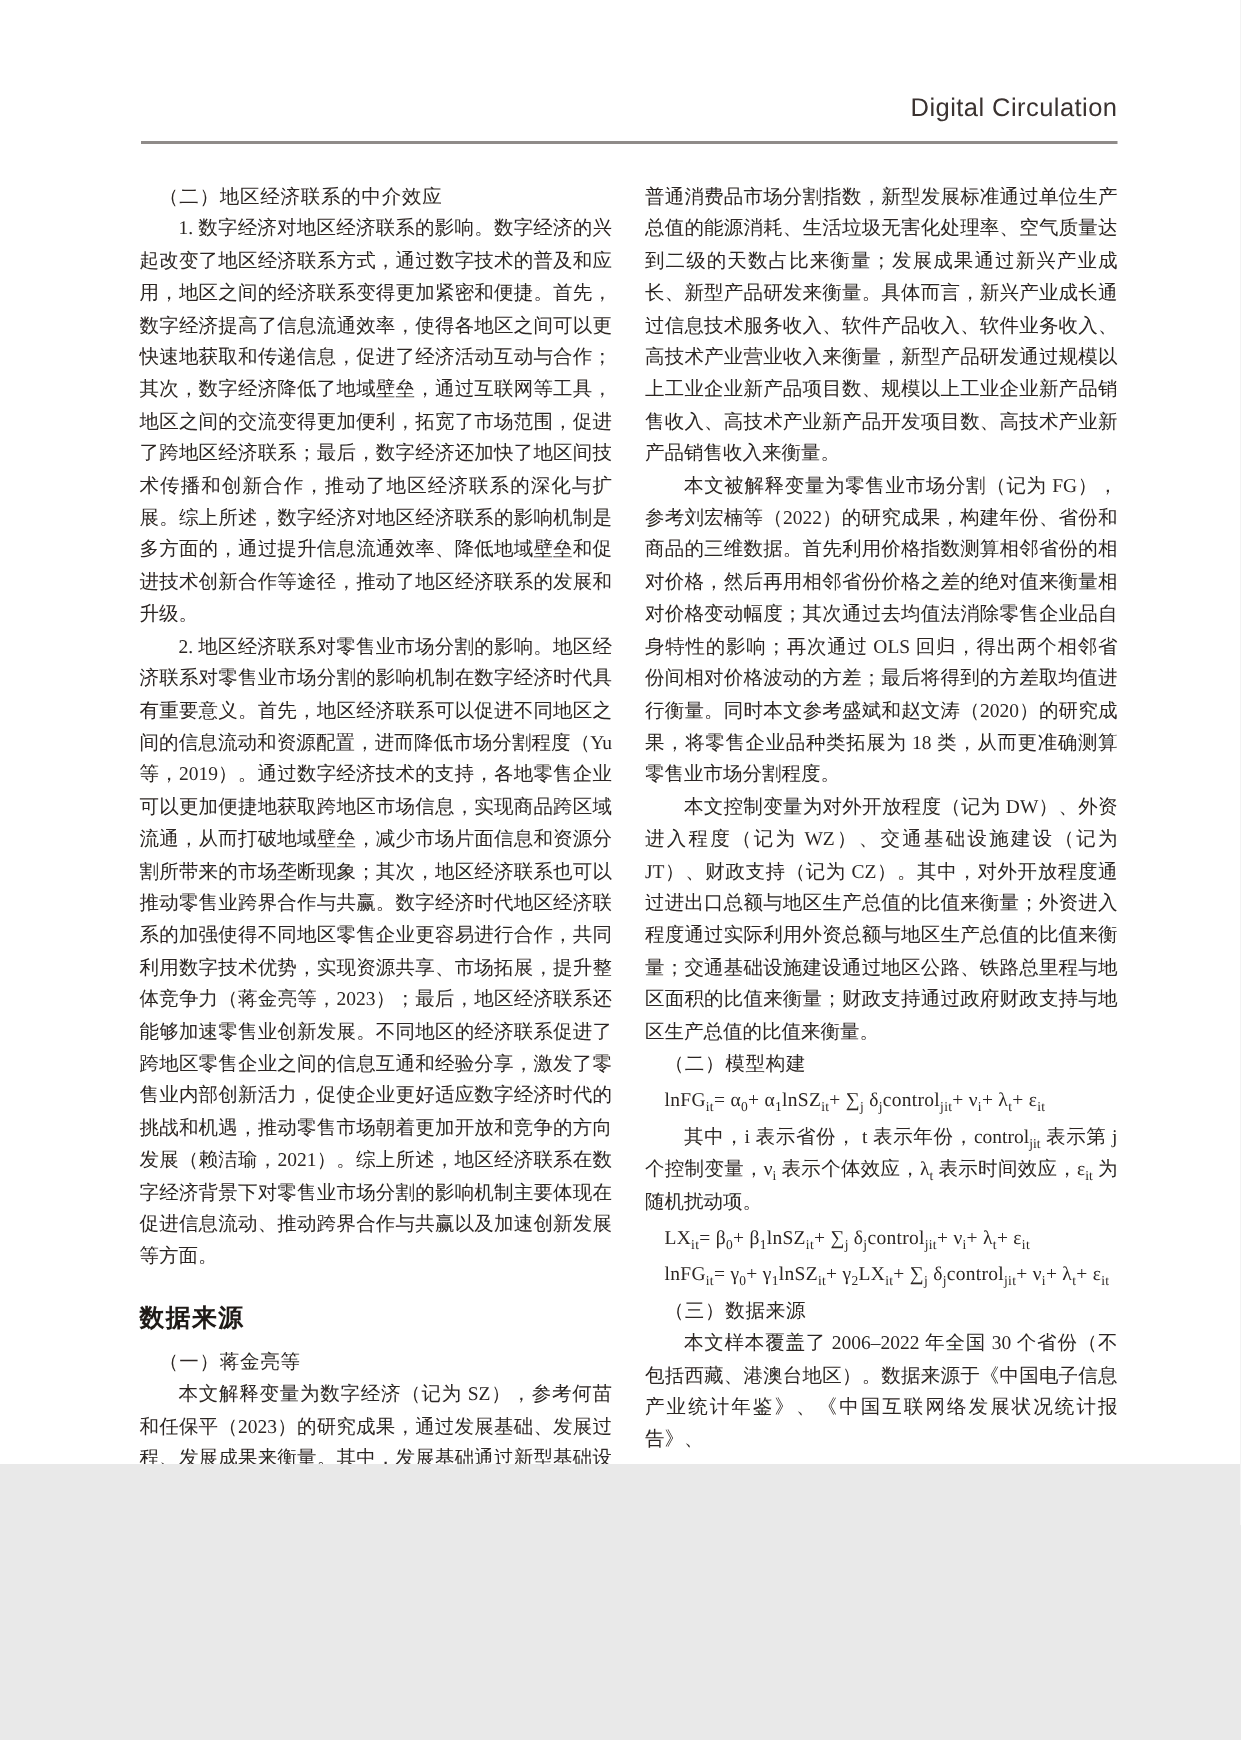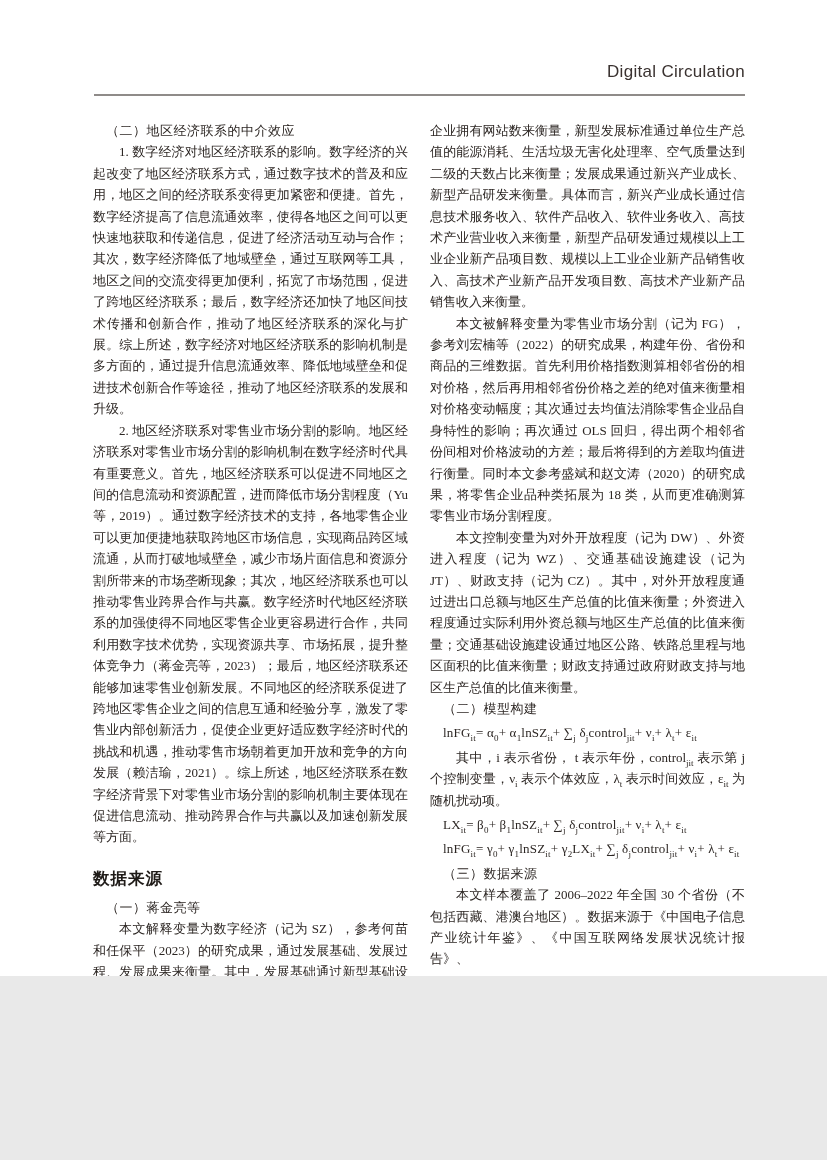--- a/index.html
+++ b/index.html
@@ -93,21 +93,21 @@
     <section class="col">
       <h3 class="kaiti">（二）地区经济联系的中介效应</h3>
       <p class="indent">1. 数字经济对地区经济联系的影响。数字经济的兴起改变了地区经济联系方式，通过数字技术的普及和应用，地区之间的经济联系变得更加紧密和便捷。首先，数字经济提高了信息流通效率，使得各地区之间可以更快速地获取和传递信息，促进了经济活动互动与合作；其次，数字经济降低了地域壁垒，通过互联网等工具，地区之间的交流变得更加便利，拓宽了市场范围，促进了跨地区经济联系；最后，数字经济还加快了地区间技术传播和创新合作，推动了地区经济联系的深化与扩展。综上所述，数字经济对地区经济联系的影响机制是多方面的，通过提升信息流通效率、降低地域壁垒和促进技术创新合作等途径，推动了地区经济联系的发展和升级。</p>
       <p class="indent">2. 地区经济联系对零售业市场分割的影响。地区经济联系对零售业市场分割的影响机制在数字经济时代具有重要意义。首先，地区经济联系可以促进不同地区之间的信息流动和资源配置，进而降低市场分割程度（Yu 等，2019）。通过数字经济技术的支持，各地零售企业可以更加便捷地获取跨地区市场信息，实现商品跨区域流通，从而打破地域壁垒，减少市场片面信息和资源分割所带来的市场垄断现象；其次，地区经济联系也可以推动零售业跨界合作与共赢。数字经济时代地区经济联系的加强使得不同地区零售企业更容易进行合作，共同利用数字技术优势，实现资源共享、市场拓展，提升整体竞争力（蒋金亮等，2023）；最后，地区经济联系还能够加速零售业创新发展。不同地区的经济联系促进了跨地区零售企业之间的信息互通和经验分享，激发了零售业内部创新活力，促使企业更好适应数字经济时代的挑战和机遇，推动零售市场朝着更加开放和竞争的方向发展（赖洁瑜，2021）。综上所述，地区经济联系在数字经济背景下对零售业市场分割的影响机制主要体现在促进信息流动、推动跨界合作与共赢以及加速创新发展等方面。</p>
       <h2 class="section-title">数据来源</h2>
       <h3 class="kaiti">（一）蒋金亮等</h3>
       <p class="indent">本文解释变量为数字经济（记为 SZ），参考何苗和任保平（2023）的研究成果，通过发展基础、发展过程、发展成果来衡量。其中，发展基础通过新型基础设施、新型生产要素来衡量。具体而言，新型基础设施通过互联网宽带接入端口数、移动互联网用户数来衡量，新型生产要素通过研发人员全时当量、科研论文发表数量、专利申请数量、技术市场成交额来衡量；发展过程通过新型发展业态、新型发展标准来衡量。具体而言，新型发展业态通过存在电商交易活动的企业占比、电商销售额、万人使用计算机数、</p>
     </section>
 
     <section class="col">
-      <p>企业拥有网站数来衡量，新型发展标准通过单位生产总值的能源消耗、生活垃圾无害化处理率、空气质量达到二级的天数占比来衡量；发展成果通过新兴产业成长、新型产品研发来衡量。具体而言，新兴产业成长通过信息技术服务收入、软件产品收入、软件业务收入、高技术产业营业收入来衡量，新型产品研发通过规模以上工业企业新产品项目数、规模以上工业企业新产品销售收入、高技术产业新产品开发项目数、高技术产业新产品销售收入来衡量。</p>
+      <p>普通消费品市场分割指数，新型发展标准通过单位生产总值的能源消耗、生活垃圾无害化处理率、空气质量达到二级的天数占比来衡量；发展成果通过新兴产业成长、新型产品研发来衡量。具体而言，新兴产业成长通过信息技术服务收入、软件产品收入、软件业务收入、高技术产业营业收入来衡量，新型产品研发通过规模以上工业企业新产品项目数、规模以上工业企业新产品销售收入、高技术产业新产品开发项目数、高技术产业新产品销售收入来衡量。</p>
       <p class="indent">本文被解释变量为零售业市场分割（记为 FG），参考刘宏楠等（2022）的研究成果，构建年份、省份和商品的三维数据。首先利用价格指数测算相邻省份的相对价格，然后再用相邻省份价格之差的绝对值来衡量相对价格变动幅度；其次通过去均值法消除零售企业品自身特性的影响；再次通过 OLS 回归，得出两个相邻省份间相对价格波动的方差；最后将得到的方差取均值进行衡量。同时本文参考盛斌和赵文涛（2020）的研究成果，将零售企业品种类拓展为 18 类，从而更准确测算零售业市场分割程度。</p>
       <p class="indent">本文控制变量为对外开放程度（记为 DW）、外资进入程度（记为 WZ）、交通基础设施建设（记为 JT）、财政支持（记为 CZ）。其中，对外开放程度通过进出口总额与地区生产总值的比值来衡量；外资进入程度通过实际利用外资总额与地区生产总值的比值来衡量；交通基础设施建设通过地区公路、铁路总里程与地区面积的比值来衡量；财政支持通过政府财政支持与地区生产总值的比值来衡量。</p>
       <h3 class="kaiti">（二）模型构建</h3>
       <p class="formula">lnFG<sub>it</sub>= α<sub>0</sub>+ α<sub>1</sub>lnSZ<sub>it</sub>+ ∑<sub>j</sub> δ<sub>j</sub>control<sub>jit</sub>+ ν<sub>i</sub>+ λ<sub>t</sub>+ ε<sub>it</sub></p>
       <p class="indent">其中，i 表示省份， t 表示年份，control<sub>jit</sub> 表示第 j 个控制变量，ν<sub>i</sub> 表示个体效应，λ<sub>t</sub> 表示时间效应，ε<sub>it</sub> 为随机扰动项。</p>
       <p class="formula">LX<sub>it</sub>= β<sub>0</sub>+ β<sub>1</sub>lnSZ<sub>it</sub>+ ∑<sub>j</sub> δ<sub>j</sub>control<sub>jit</sub>+ ν<sub>i</sub>+ λ<sub>t</sub>+ ε<sub>it</sub></p>
       <p class="formula">lnFG<sub>it</sub>= γ<sub>0</sub>+ γ<sub>1</sub>lnSZ<sub>it</sub>+ γ<sub>2</sub>LX<sub>it</sub>+ ∑<sub>j</sub> δ<sub>j</sub>control<sub>jit</sub>+ ν<sub>i</sub>+ λ<sub>t</sub>+ ε<sub>it</sub></p>
       <h3 class="kaiti">（三）数据来源</h3>
       <p class="indent">本文样本覆盖了 2006–2022 年全国 30 个省份（不包括西藏、港澳台地区）。数据来源于《中国电子信息产业统计年鉴》、《中国互联网络发展状况统计报告》、</p>
     </section>

